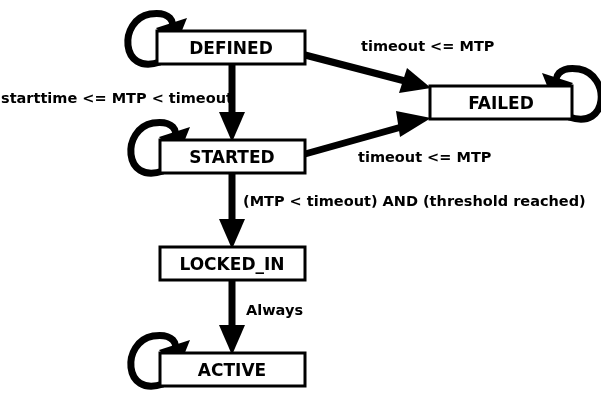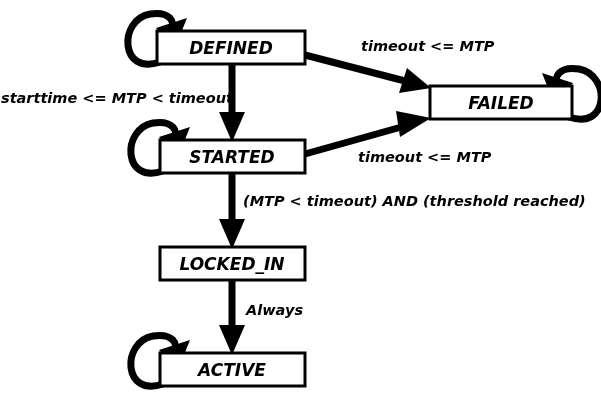--- a/index.html
+++ b/index.html
@@ -9,21 +9,20 @@
   }
   body {
     font-family: "DejaVu Sans", sans-serif;
   }
   #diagram-root {
     position: relative;
     width: 601px;
     height: 406px;
     background: #ffffff;
     overflow: hidden;
-    font-style: italic;
   }
   svg#state-machine {
     position: absolute;
     left: 0;
     top: 0;
     width: 601px;
     height: 406px;
     display: block;
   }
   .state-box-rect {

